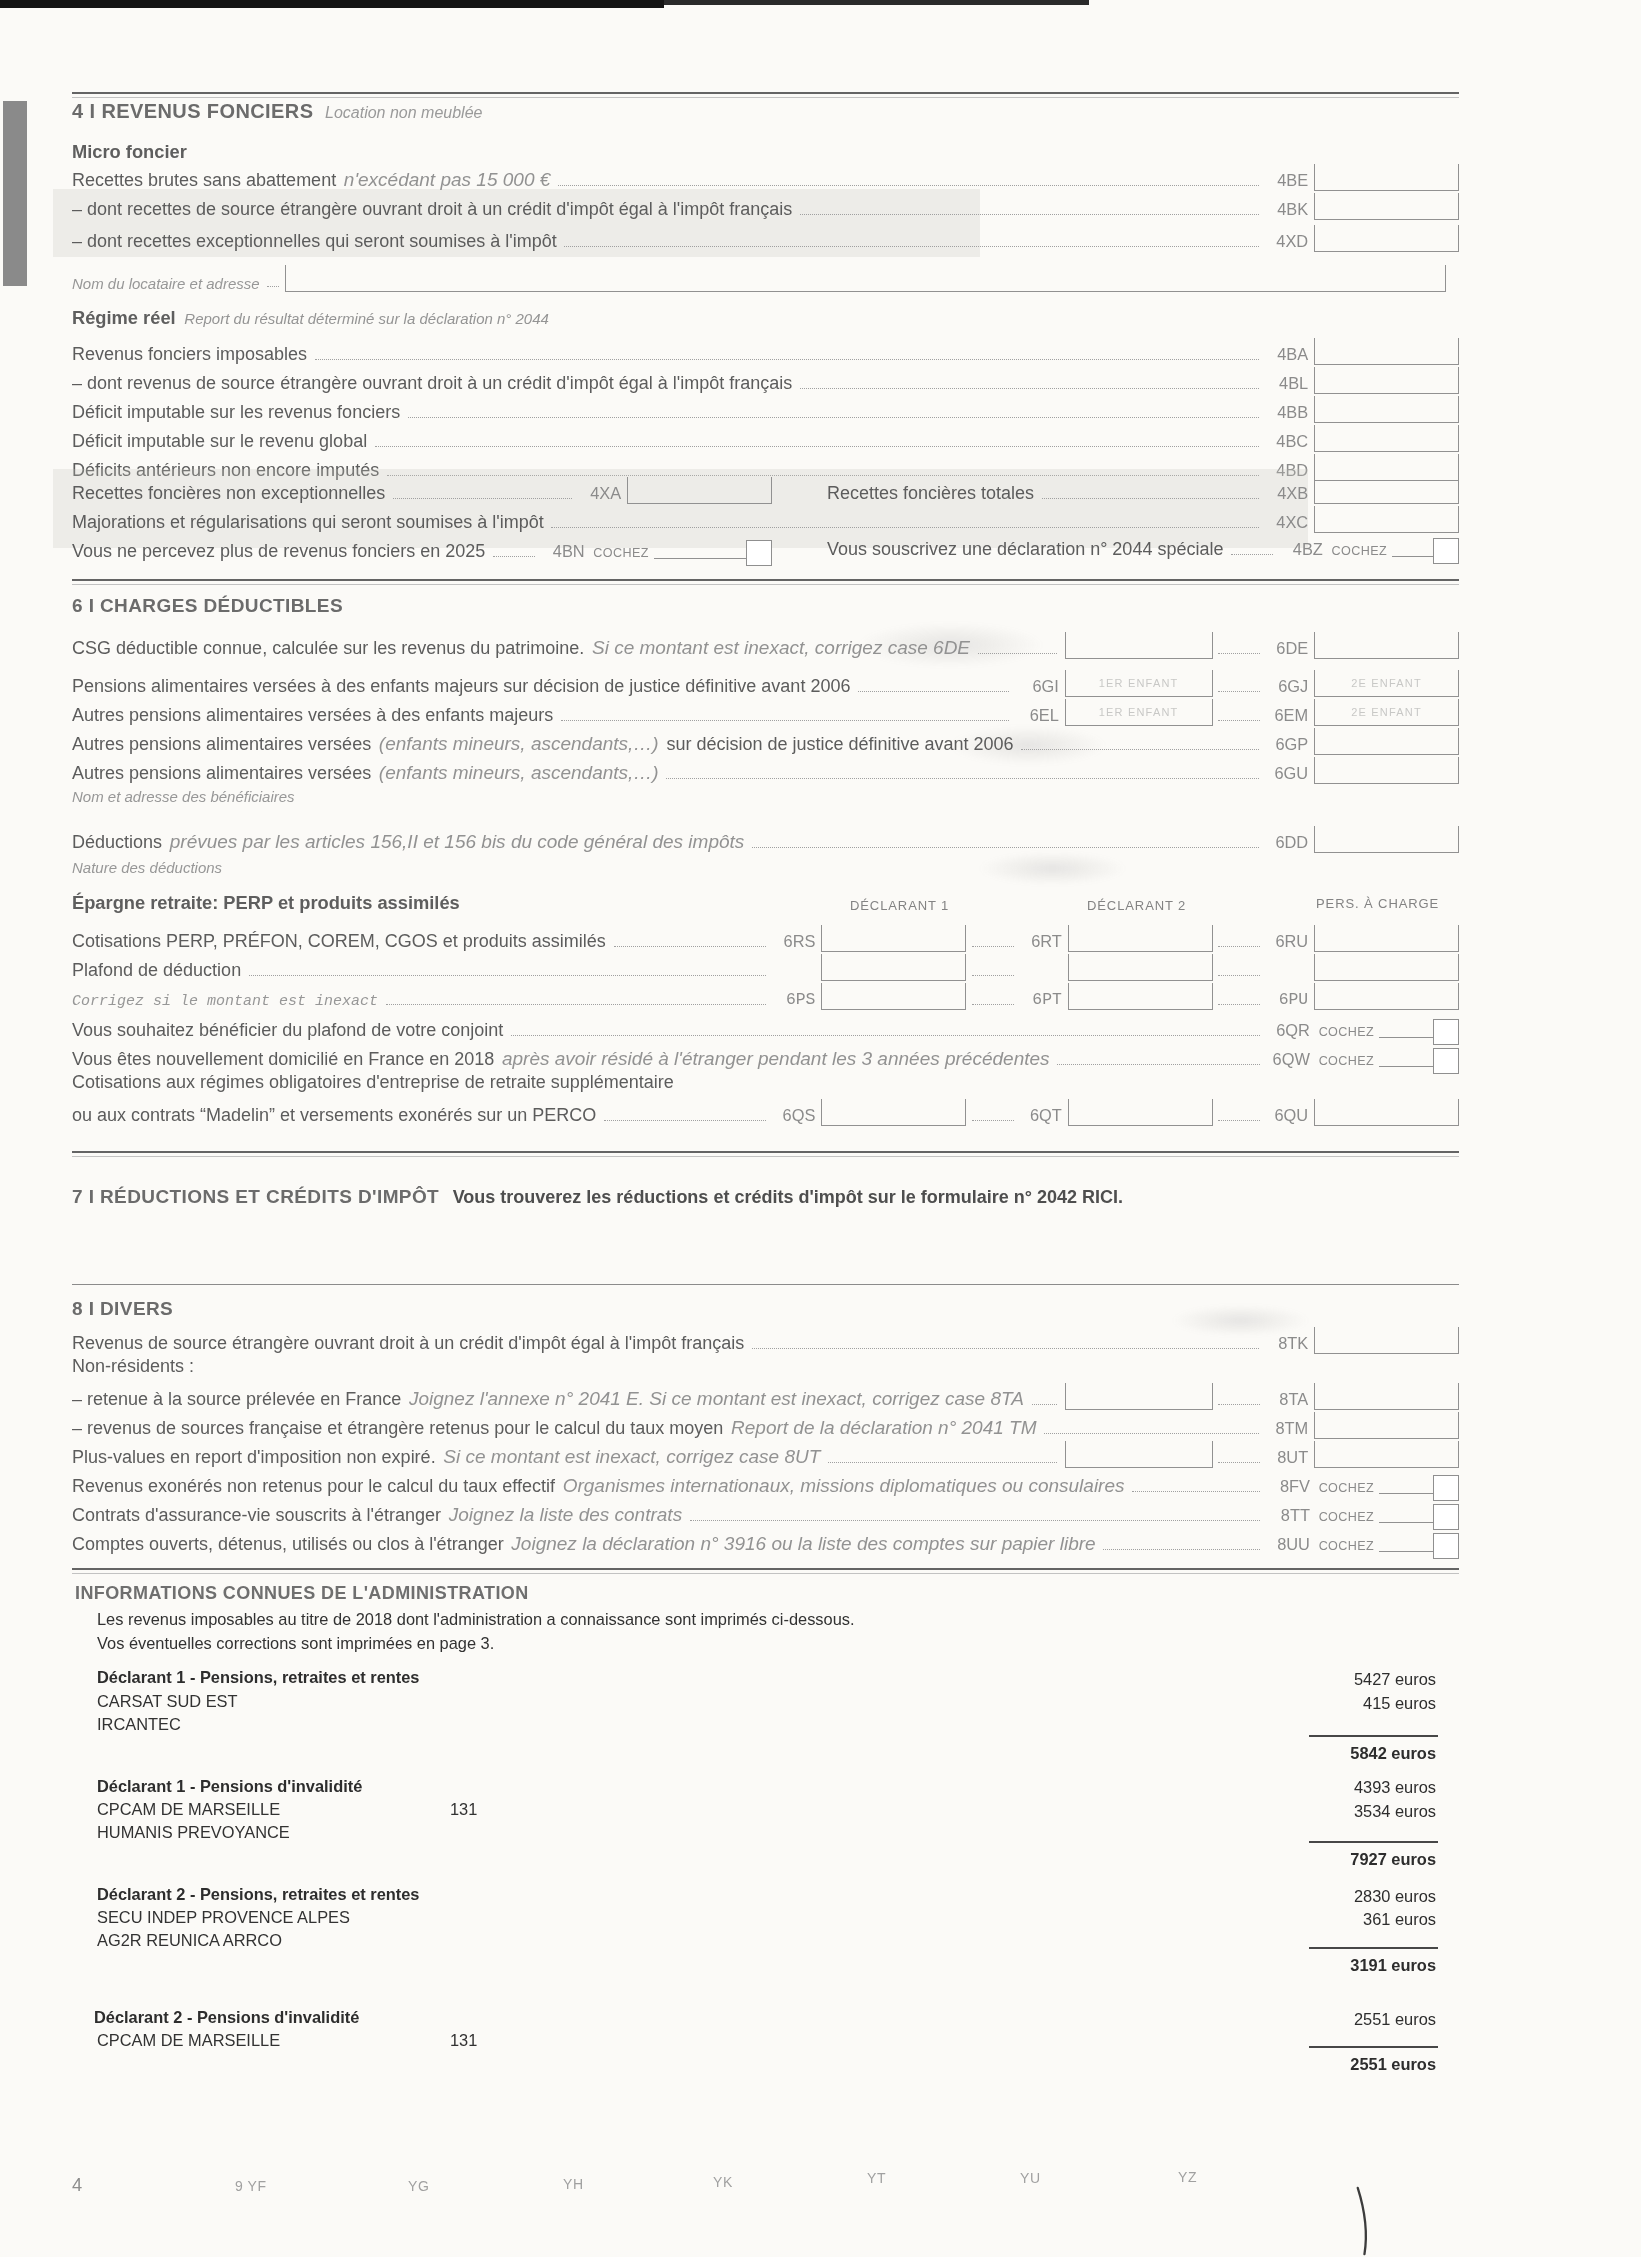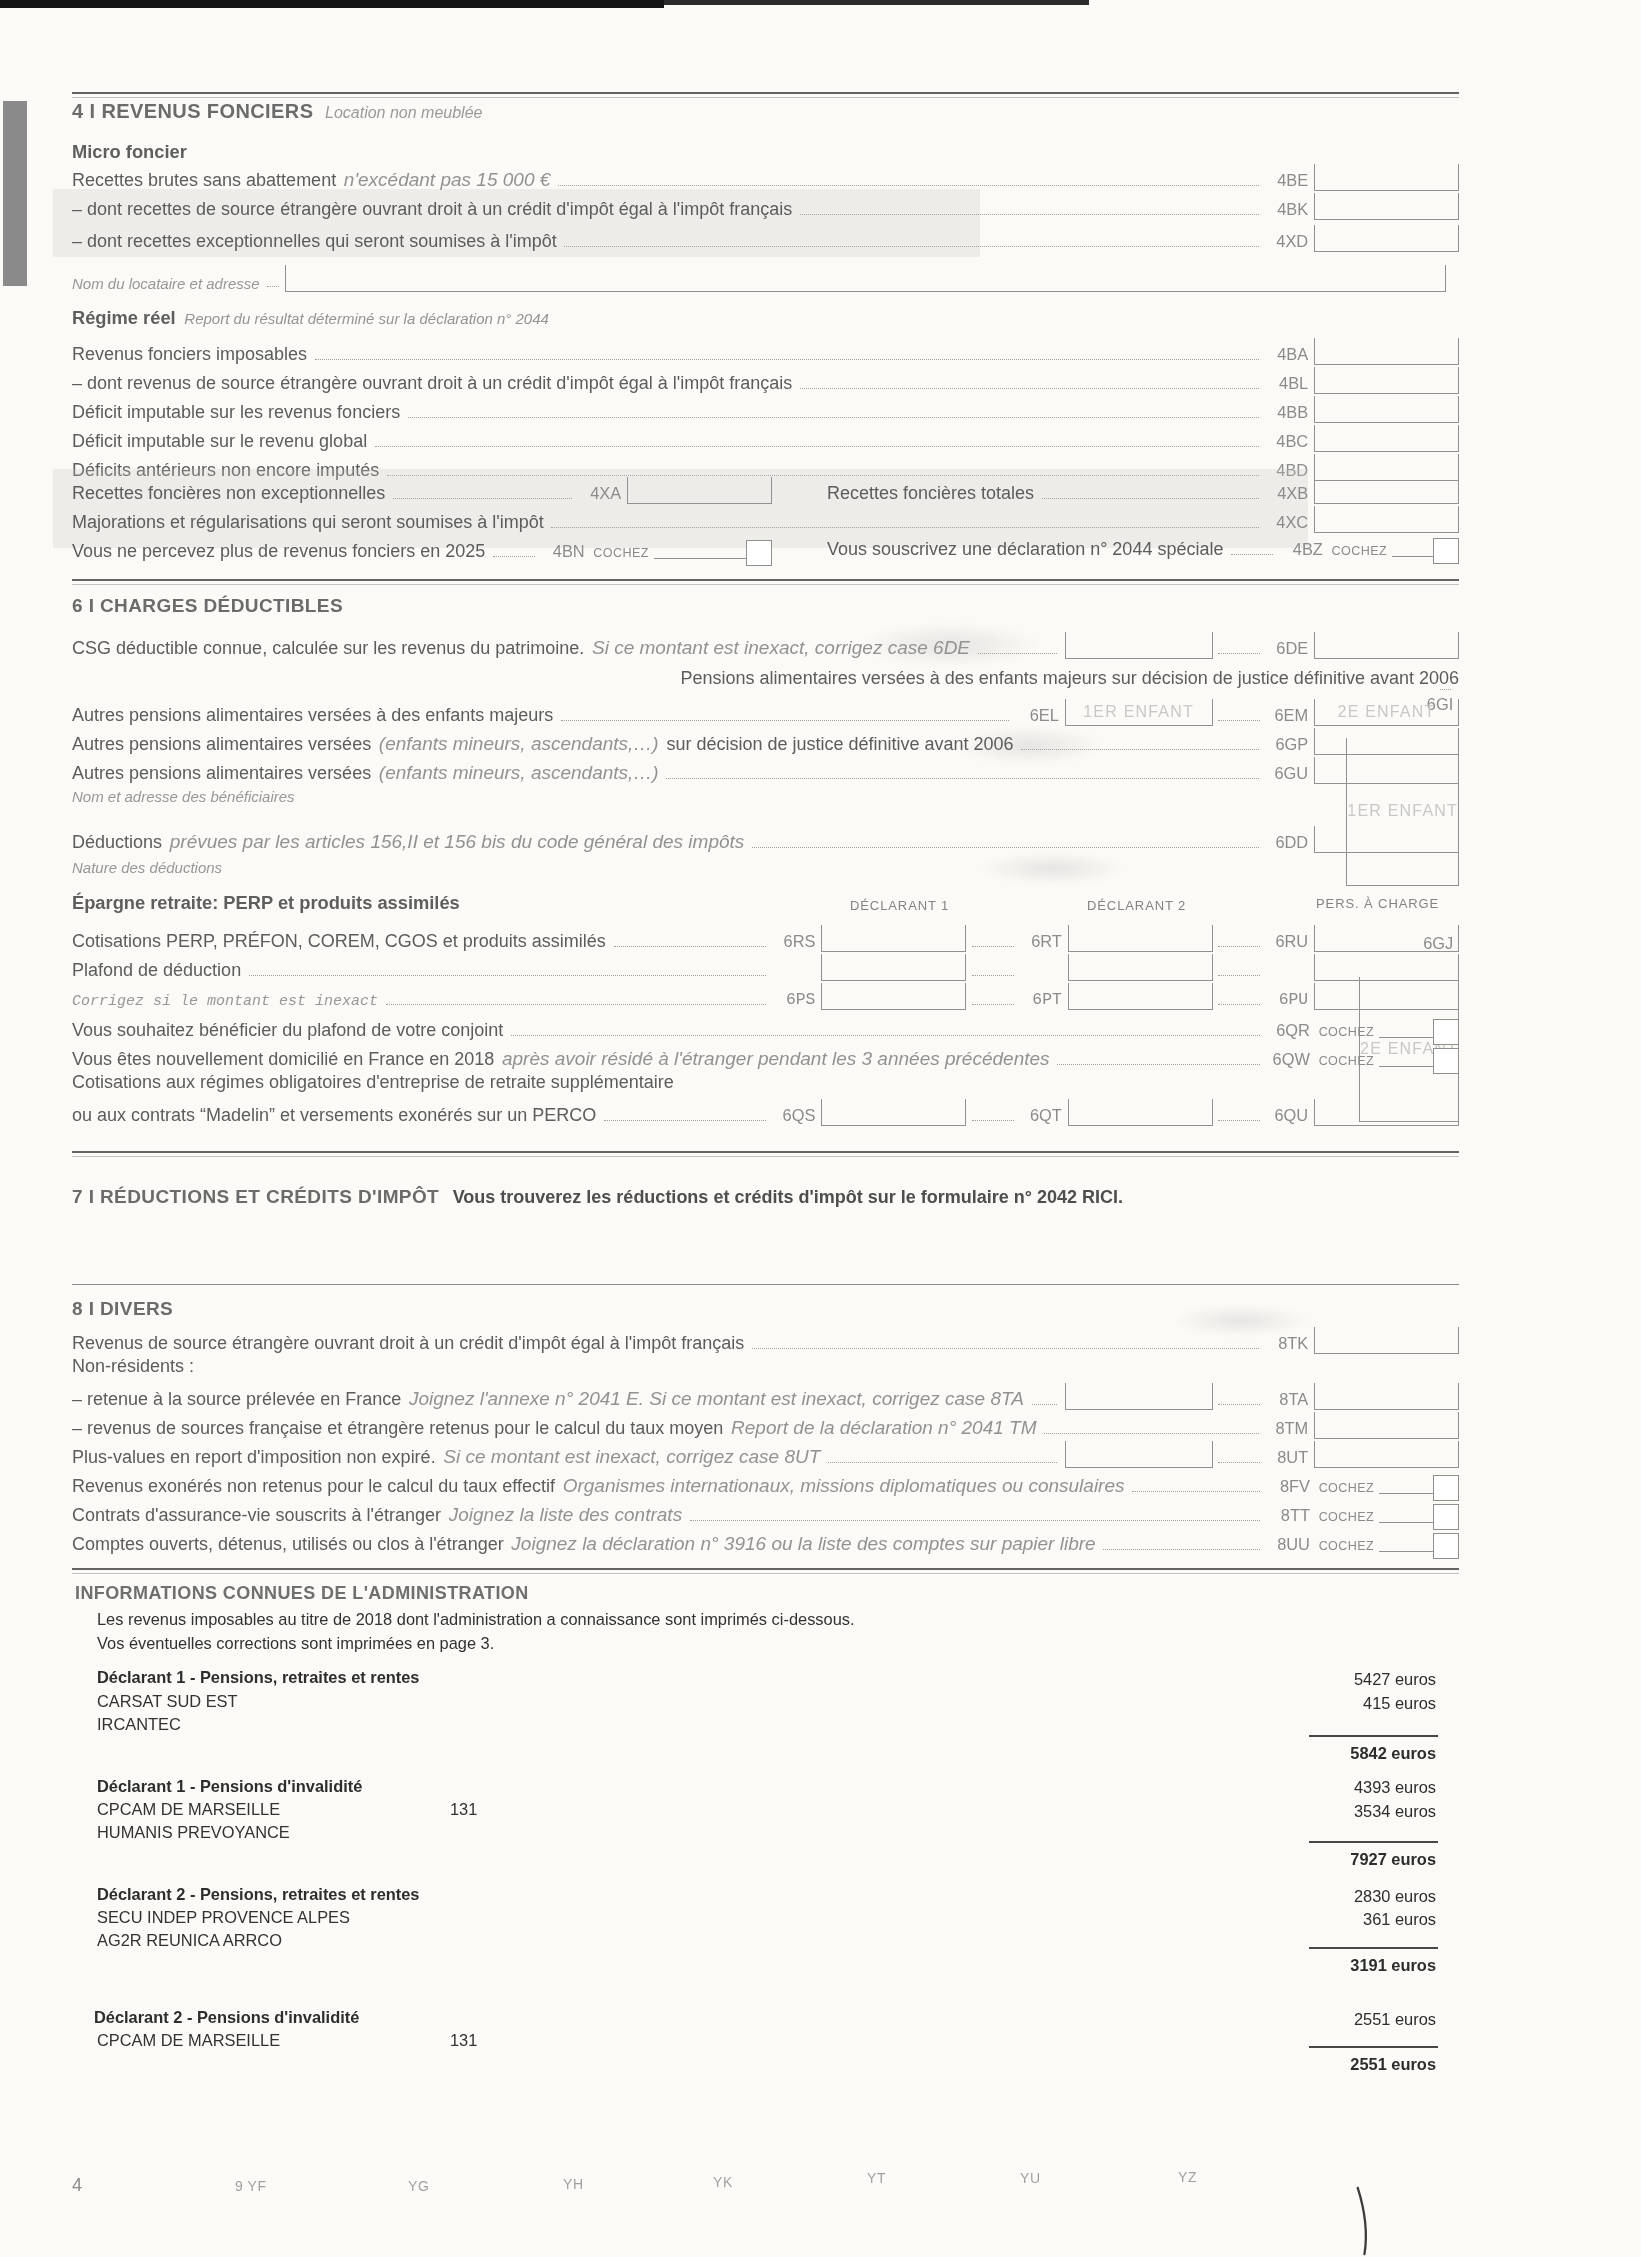--- a/index.html
+++ b/index.html
@@ -22,21 +22,21 @@
   .lbl2{margin-left:7.7px;}
   .ital{font-style:italic;color:#979797;font-size:15px;}
   .dots{flex:1 1 auto;border-bottom:1.9px dotted #a0a0a0;margin:0 7.7px 4.8px 7.7px;min-width:11.6px;}
   .dfix{flex:0 0 42px;border-bottom:1.9px dotted #a0a0a0;margin:0 7.7px 4.8px 7.7px;}
   .gap{flex:0 0 42px;border-bottom:1.9px dotted #a0a0a0;margin:0 5.8px 4.8px 5.8px;}
   .code{flex:0 0 42px;text-align:right;color:#8b8b8b;font-size:16.4px;margin:0 5.8px 1px 0;}
   .code.sp{visibility:hidden;}
   .box{flex:0 0 145px;height:27px;border:1.6px solid #919191;border-top:none;box-sizing:border-box;
        display:flex;align-items:center;justify-content:center;background:transparent;}
   .box.b1{flex-basis:148px;}
-  .wm{font-size:16px;color:#c8c8c6;letter-spacing:1.2px;}
+  .wm{font-size:11px;color:#c8c8c6;letter-spacing:1.2px;}
   .cochez{font-size:12.6px;color:#8b8b8b;letter-spacing:0.4px;margin:0 0 1.9px 2.9px;}
   .cline{flex:0 0 54px;border-bottom:1.6px solid #919191;margin:0 0 2.9px 4.8px;}
   .cline.grow{flex:1 1 auto;}
   .cb{flex:0 0 26px;height:26px;border:1.6px solid #8f8f8f;background:#fff;margin-bottom:-3.9px;box-sizing:border-box;}
   .bigfield{position:absolute;left:285px;top:265px;width:1161px;height:27px;box-sizing:border-box;
             border-left:1.6px solid #919191;border-right:1.6px solid #919191;border-bottom:1.6px solid #919191;}
   .colhead{position:absolute;font-size:13px;color:#838383;letter-spacing:0.9px;white-space:nowrap;}
   .adm-h{position:absolute;font-weight:bold;font-size:16.4px;color:#2d2d2d;white-space:nowrap;}
   .adm-t{position:absolute;font-size:16.4px;color:#323232;white-space:nowrap;}
   .adm-amt{position:absolute;left:1226px;width:210px;text-align:right;font-size:16.4px;color:#2d2d2d;}
@@ -174,21 +174,21 @@
   <div class="row" style="left:72px;top:630px;width:1387px;">
     <span class="lbl">CSG déductible connue, calculée sur les revenus du patrimoine.</span>
     <span class="note">Si ce montant est inexact, corrigez case 6DE</span>
     <span class="dots"></span>
     <span class="box b1"></span>
     <span class="gap"></span>
     <span class="code">6DE</span>
     <span class="box"></span>
   </div>
 
-  <div class="row" style="left:72px;top:668px;width:1387px;flex-direction:column;">
+  <div class="row" style="left:72px;top:668px;width:1387px;">
     <span class="lbl">Pensions alimentaires versées à des enfants majeurs sur décision de justice définitive avant 2006</span>
     <span class="dots"></span>
     <span class="code">6GI</span>
     <span class="box b1">
         <span class="wm">1ER ENFANT</span>
       </span>
     <span class="gap"></span>
     <span class="code">6GJ</span>
     <span class="box">
         <span class="wm">2E ENFANT</span>

